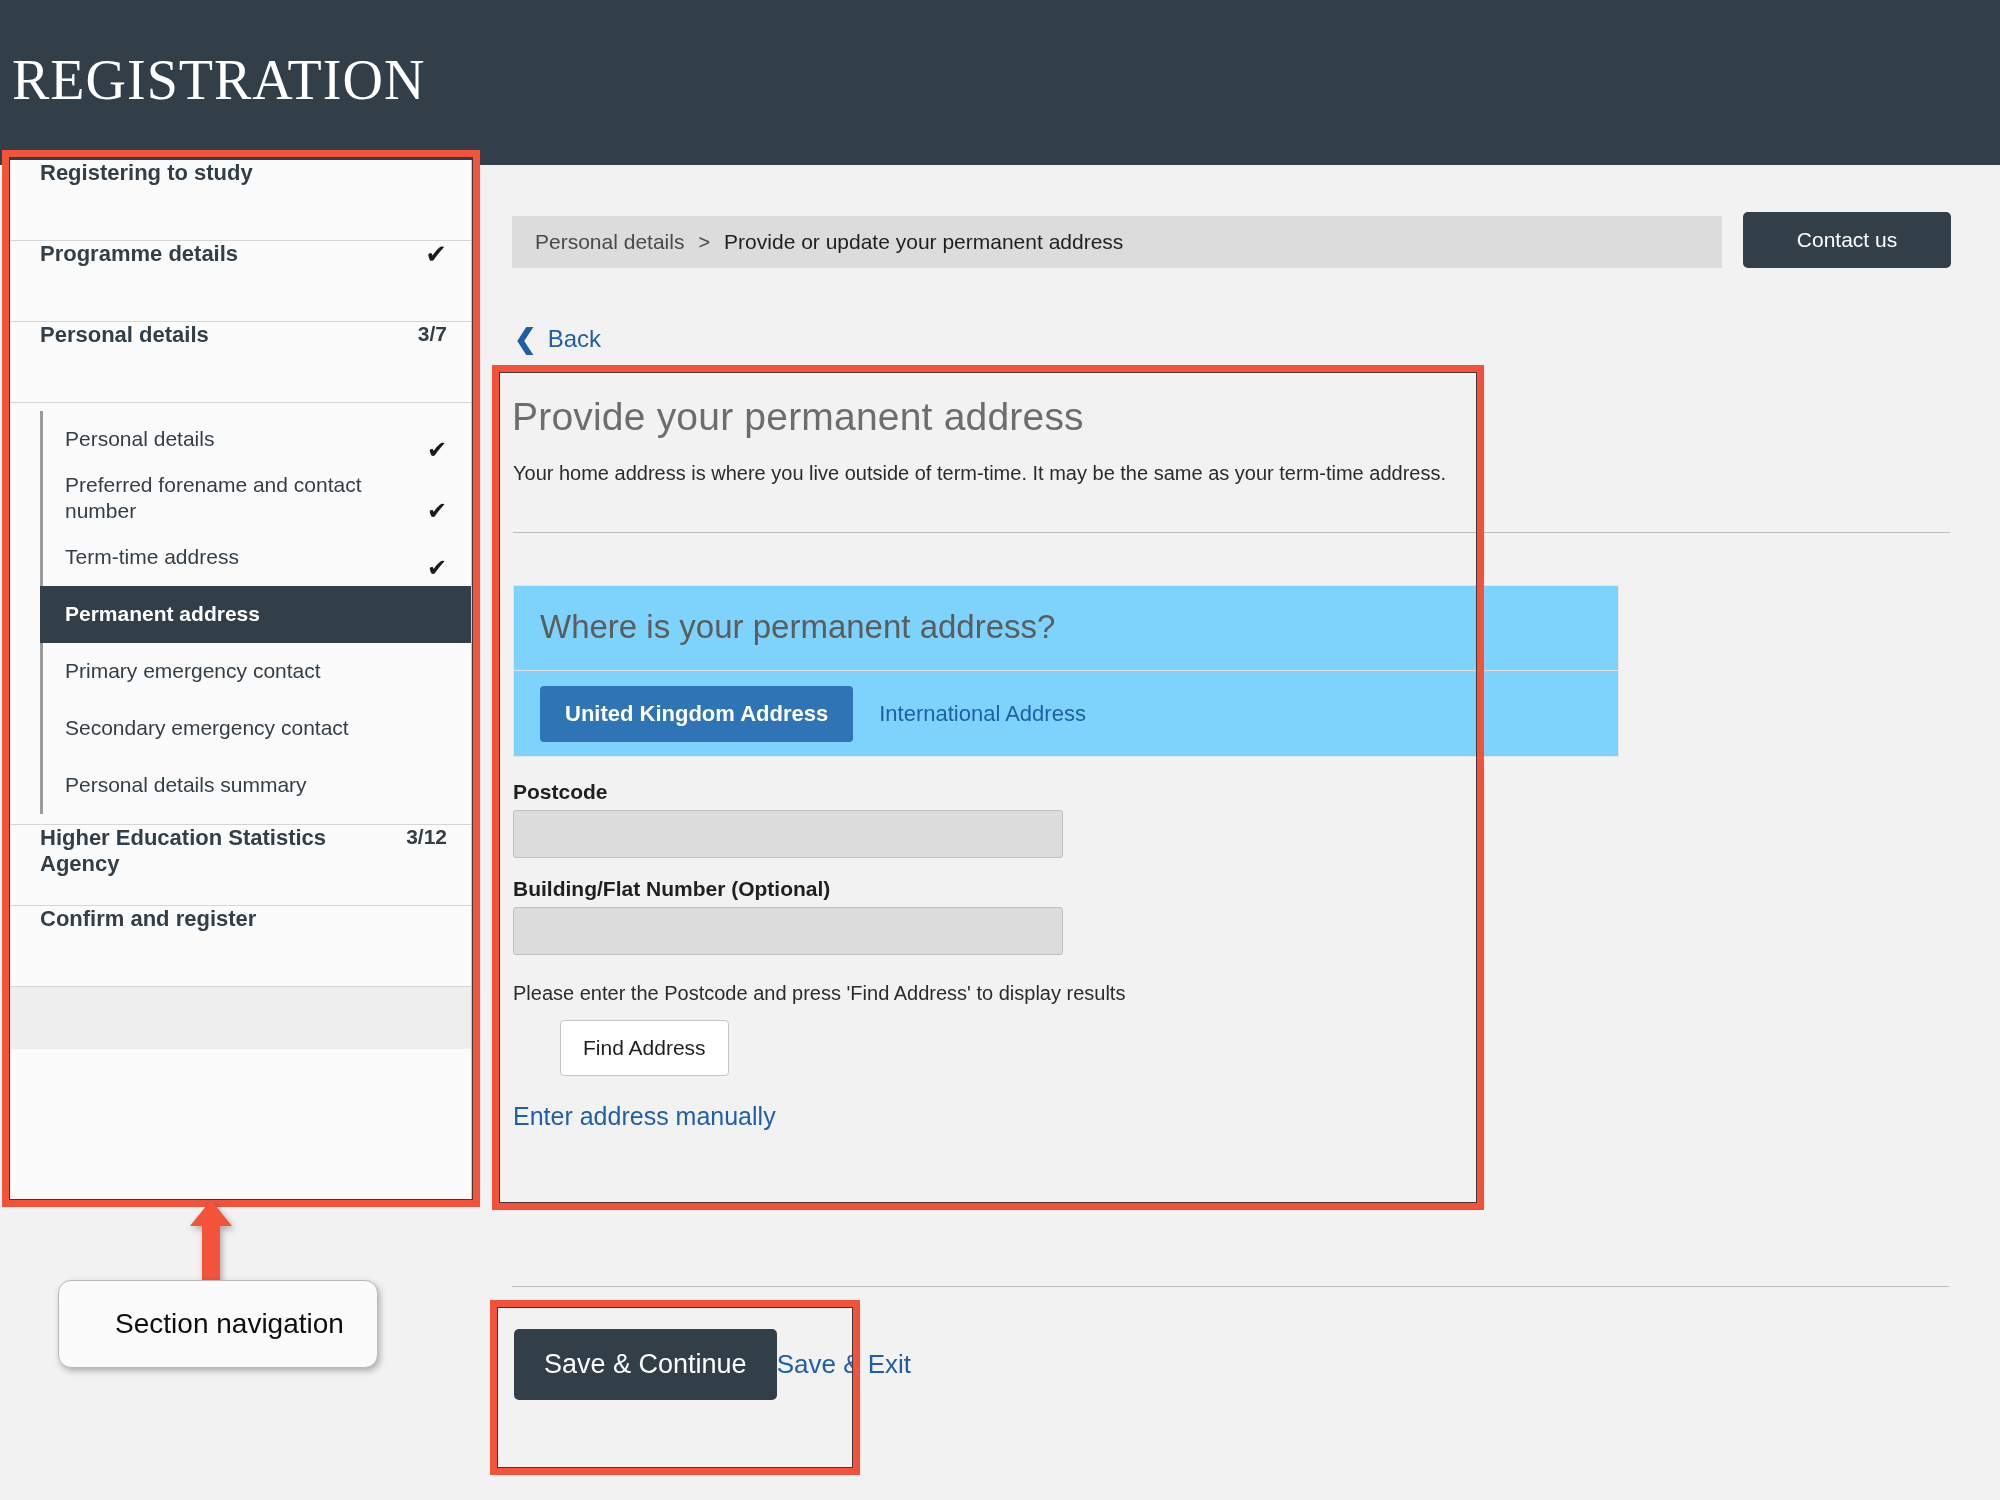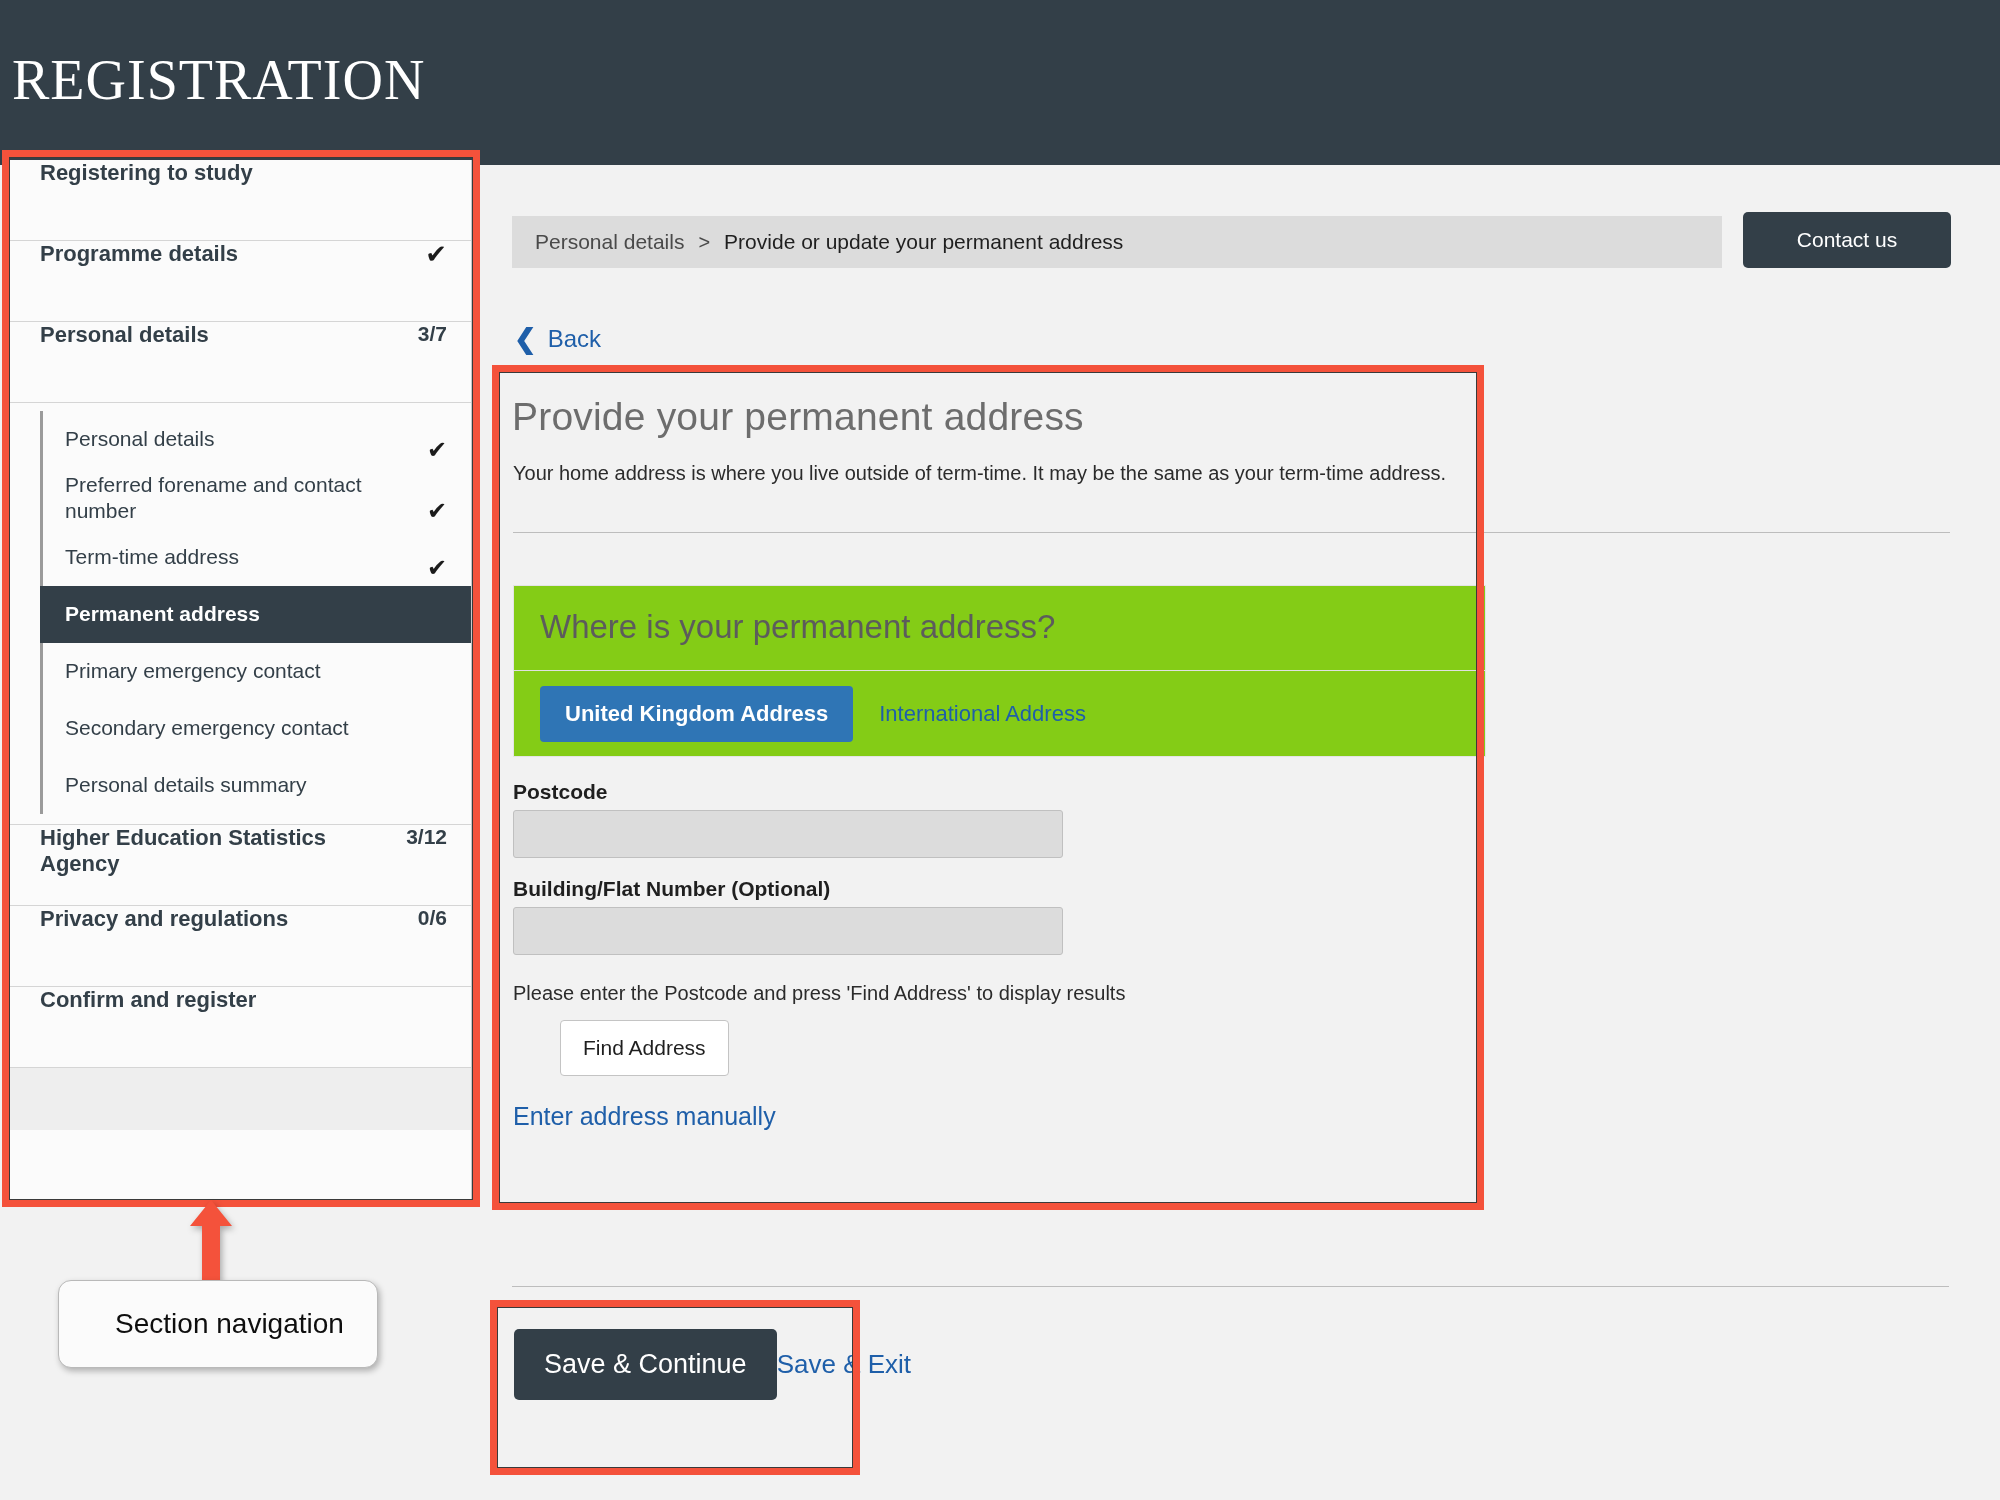--- a/index.html
+++ b/index.html
@@ -131,22 +131,22 @@
     position: absolute; left: 13px; top: 90px;
     font-size: 20px; color: #2b2b2b;
   }
   .divider-top {
     position: absolute; left: 13px; top: 160px;
     width: 1437px; height: 1px; background: #bdbdbd;
   }
 
   .panel {
     position: absolute; left: 13px; top: 213px;
-    width: 973px; height: 172px;
-    background: #84cc16;
+    width: 1106px; height: 172px;
+    background: #7dd3fc;
     border: 1px solid #e4e4e4;
   }
   .panel-title {
     position: absolute; left: 26px; top: 22px;
     font-size: 33px; color: #5c5c5c; font-weight: 300;
   }
   .panel-rule {
     position: absolute; left: 0; top: 84px;
     width: 100%; height: 1px; background: #e0e0e0;
   }
@@ -308,24 +308,20 @@
           <span class="check"></span>
         </div>
       </div>
     </div>
 
     <div class="nav-item">
       <span class="label">Higher Education Statistics Agency</span>
       <span class="meta">3/12</span>
     </div>
 
-    <div class="nav-item">
-      <span class="label">Privacy and regulations</span>
-      <span class="meta">0/6</span>
-    </div>
 
     <div class="nav-item">
       <span class="label">Confirm and register</span>
       <span class="meta"></span>
     </div>
 
     <div class="sidebar-foot"></div>
   </div>
 
   <div class="breadcrumb-bar">

